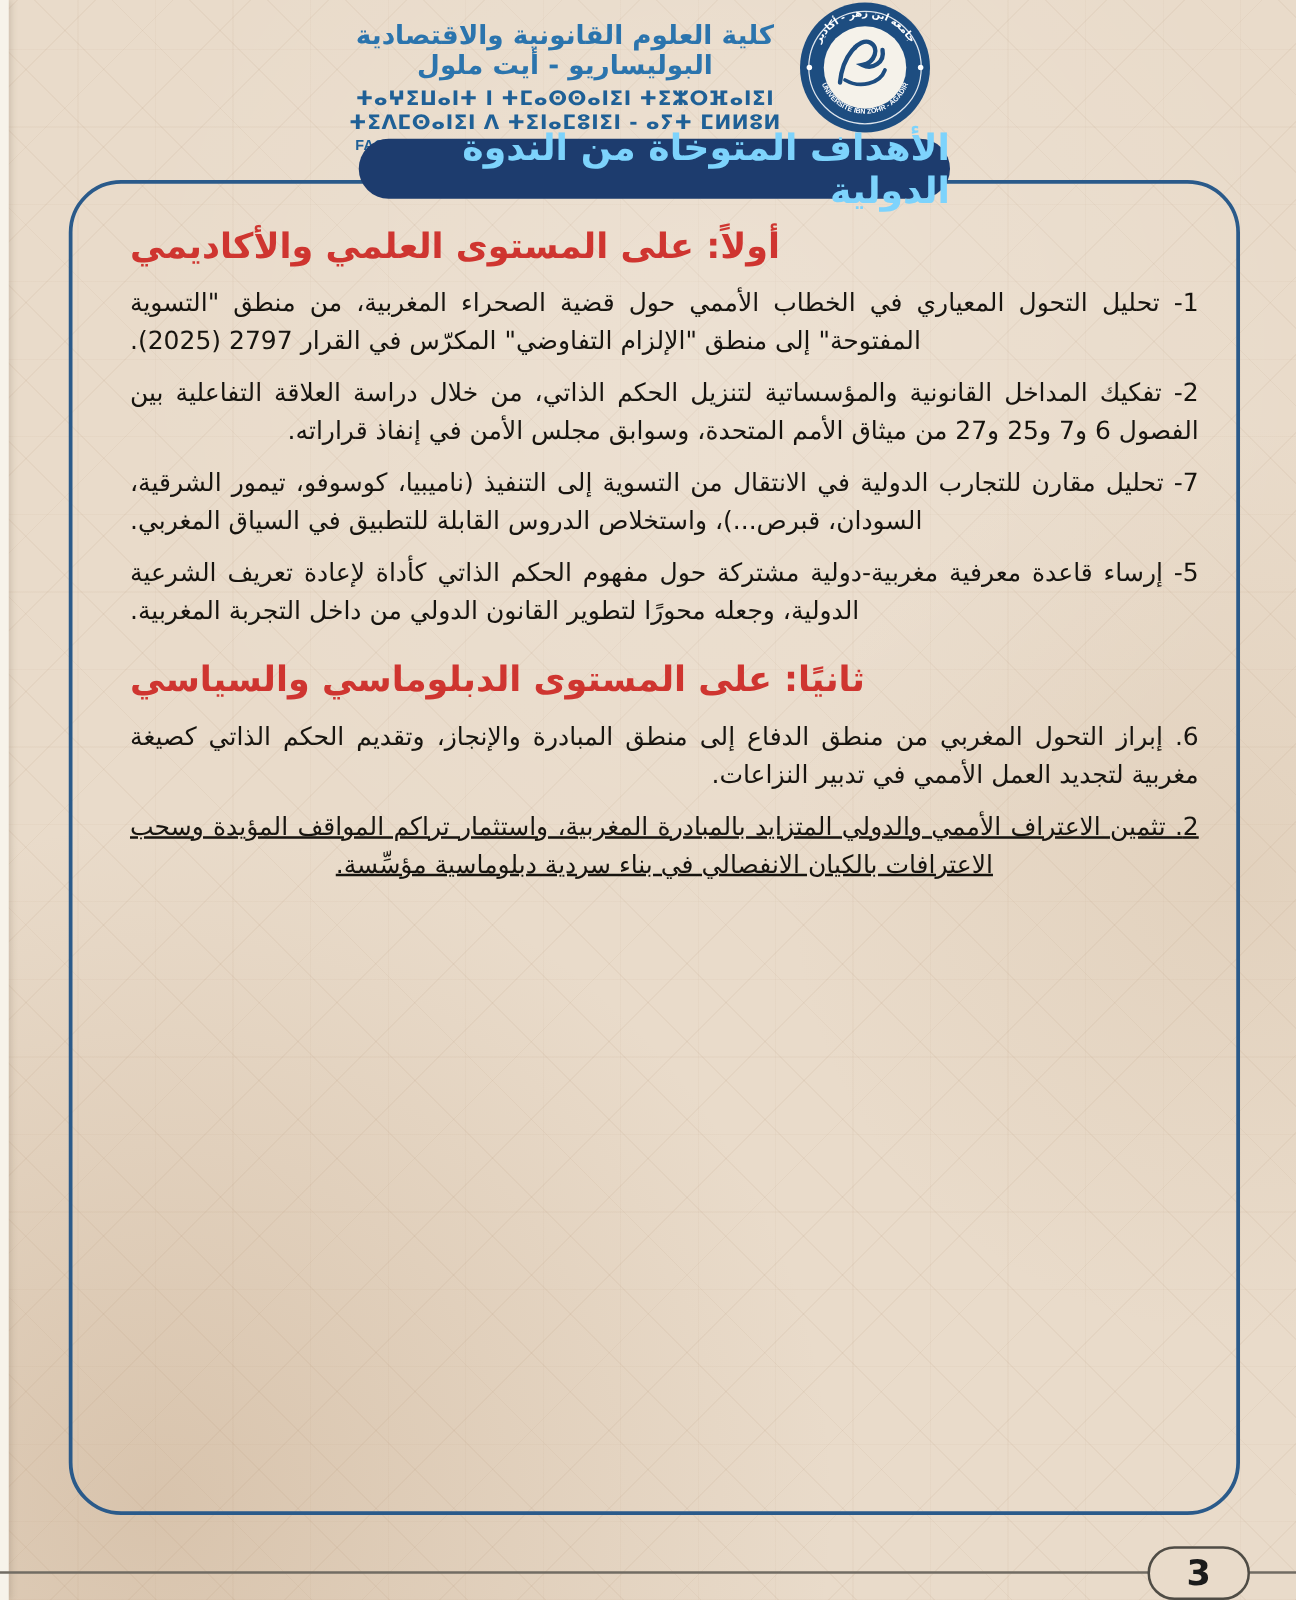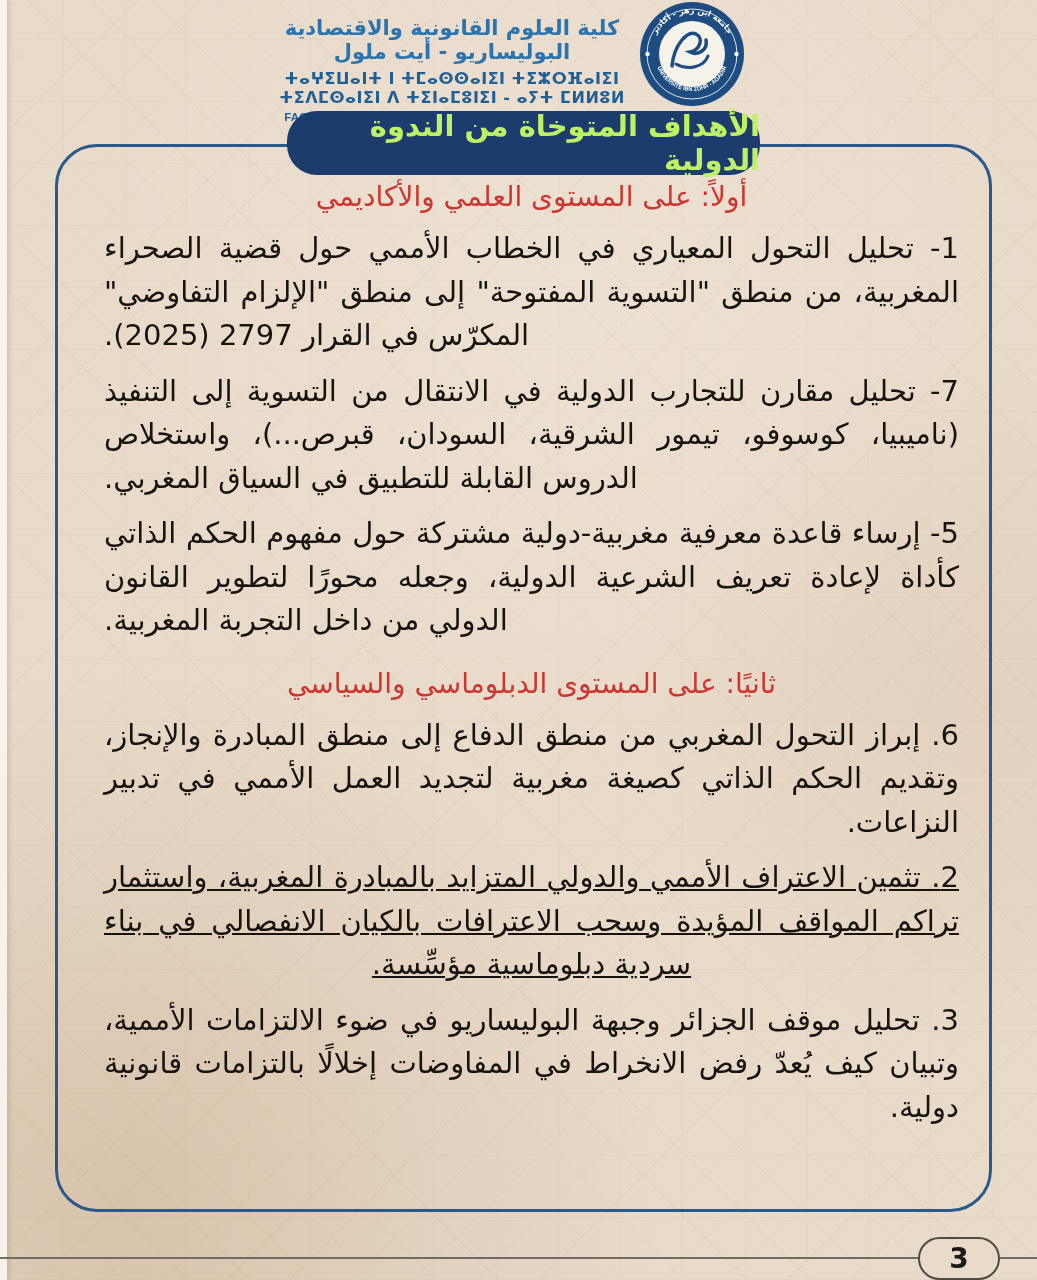--- a/index.html
+++ b/index.html
@@ -33,40 +33,40 @@
   .faculty-tif{font-size:16px;font-weight:bold;margin-top:5px;color:#1f6096;letter-spacing:0.5px;direction:ltr;}
   .faculty-fr{font-size:11.5px;font-weight:bold;margin-top:4px;color:#1f6096;font-family:"Liberation Sans",sans-serif;letter-spacing:0.2px;direction:ltr;}
   .logo{position:absolute;left:638px;top:0;width:108px;height:108px;}
   
   .content-box{
     position:absolute;left:55px;top:144px;width:937px;height:1068px;
     border:3px solid var(--border_blue,#2a5a8a);
     border-radius:42px;box-sizing:border-box;z-index:1;
   }
   .banner{
-    position:absolute;left:287px;top:111px;width:473px;height:64px;
+    position:absolute;left:287px;top:111px;width:473px;height:48px;
     background:var(--banner_navy,#1d3c6e);
     border-radius:30px;z-index:2;
     display:flex;align-items:center;justify-content:center;
-    color:#bef264;font-size:29px;font-weight:bold;direction:rtl;
+    color:#7dd3fc;font-size:29px;font-weight:bold;direction:rtl;
   }
   
   .main-text{
     position:absolute;left:58px;top:150px;width:931px;height:1058px;
     padding:24px 30px 0 46px;box-sizing:border-box;
     direction:rtl;overflow:hidden;z-index:1;
   }
   .section-heading{
     color:var(--heading_red,#cf3530);
-    text-align:center;font-size:28px;font-weight:normal;
+    text-align:left;font-size:28px;font-weight:bold;
     margin:6px 0 14px;
   }
   .section-heading.second{margin-top:24px;}
   .item{
-    font-size:29px;line-height:1.5;margin:0 0 12px;
+    font-size:20px;line-height:1.5;margin:0 0 12px;
     color:#17140f;text-align:justify;
   }
   .last-left{text-align-last:left;}
   .last-right{text-align-last:right;}
   .last-center{text-align-last:center;text-decoration:underline;}
   
   .footer-rule{position:absolute;left:0;top:1257px;width:1037px;height:2px;background:#716c63;}
   .page-pill{
     position:absolute;left:918px;top:1237px;width:82px;height:43px;
     border:2.5px solid #4f4c45;border-radius:22px;
@@ -114,26 +114,26 @@
 
   <div class="content-box"></div>
 
   <div class="banner">
     <span>الأهداف المتوخاة من الندوة الدولية</span>
   </div>
 
   <div class="main-text">
     <h2 class="section-heading">أولاً: على المستوى العلمي والأكاديمي</h2>
     <p class="item last-left">1- تحليل التحول المعياري في الخطاب الأممي حول قضية الصحراء المغربية، من منطق "التسوية المفتوحة" إلى منطق "الإلزام التفاوضي" المكرّس في القرار 2797 (2025).</p>
+    <p class="item last-right">2- تفكيك المداخل القانونية والمؤسساتية لتنزيل الحكم الذاتي، من خلال دراسة العلاقة التفاعلية بين الفصول 6 و7 و25 و27 من ميثاق الأمم المتحدة، وسوابق مجلس الأمن في إنفاذ قراراته.</p>
     <p class="item last-left">7- تحليل مقارن للتجارب الدولية في الانتقال من التسوية إلى التنفيذ (ناميبيا، كوسوفو، تيمور الشرقية، السودان، قبرص...)، واستخلاص الدروس القابلة للتطبيق في السياق المغربي.</p>
     <p class="item last-left">5- إرساء قاعدة معرفية مغربية-دولية مشتركة حول مفهوم الحكم الذاتي كأداة لإعادة تعريف الشرعية الدولية، وجعله محورًا لتطوير القانون الدولي من داخل التجربة المغربية.</p>
 
     <h2 class="section-heading second">ثانيًا: على المستوى الدبلوماسي والسياسي</h2>
     <p class="item last-right">6. إبراز التحول المغربي من منطق الدفاع إلى منطق المبادرة والإنجاز، وتقديم الحكم الذاتي كصيغة مغربية لتجديد العمل الأممي في تدبير النزاعات.</p>
     <p class="item last-center">2. تثمين الاعتراف الأممي والدولي المتزايد بالمبادرة المغربية، واستثمار تراكم المواقف المؤيدة وسحب الاعترافات بالكيان الانفصالي في بناء سردية دبلوماسية مؤسِّسة.</p>
-    <p class="item last-right">3. تحليل موقف الجزائر وجبهة البوليساريو في ضوء الالتزامات الأممية، وتبيان كيف يُعدّ رفض الانخراط في المفاوضات إخلالًا بالتزامات قانونية دولية.</p>
   </div>
 
   <div class="footer-rule"></div>
   <div class="page-pill">
     <span>3</span>
   </div>
 </div>
 
 </body></html>

